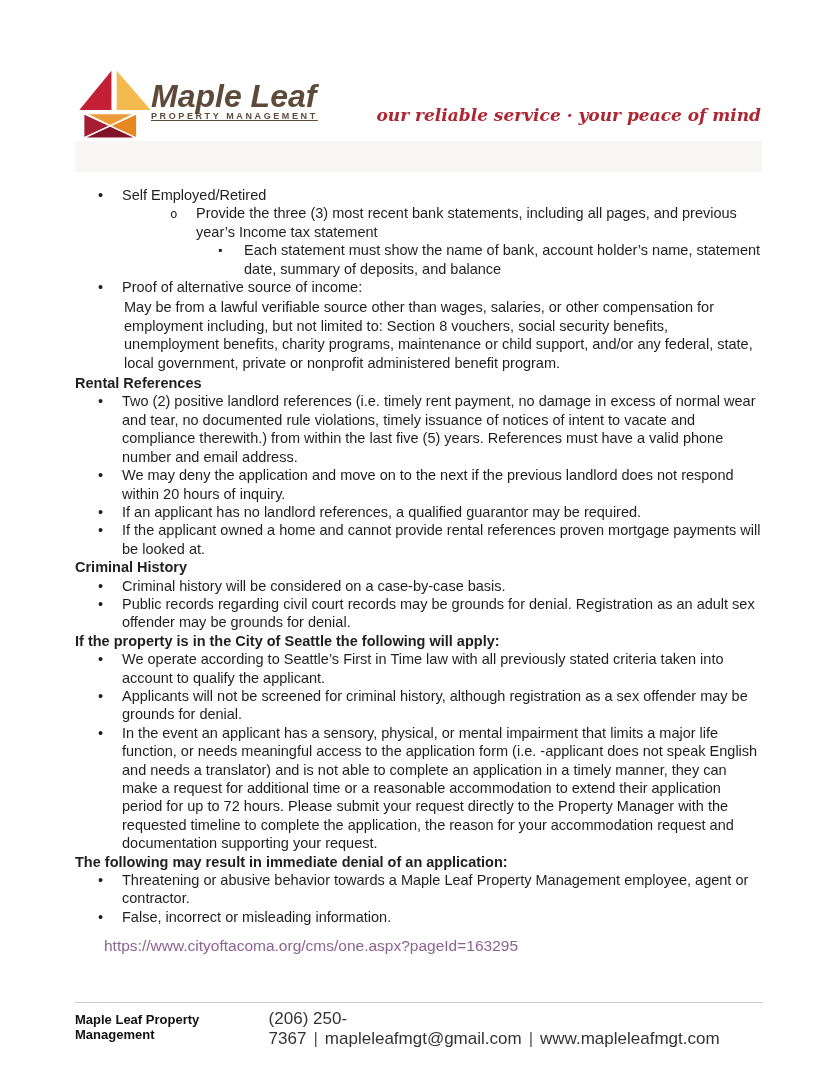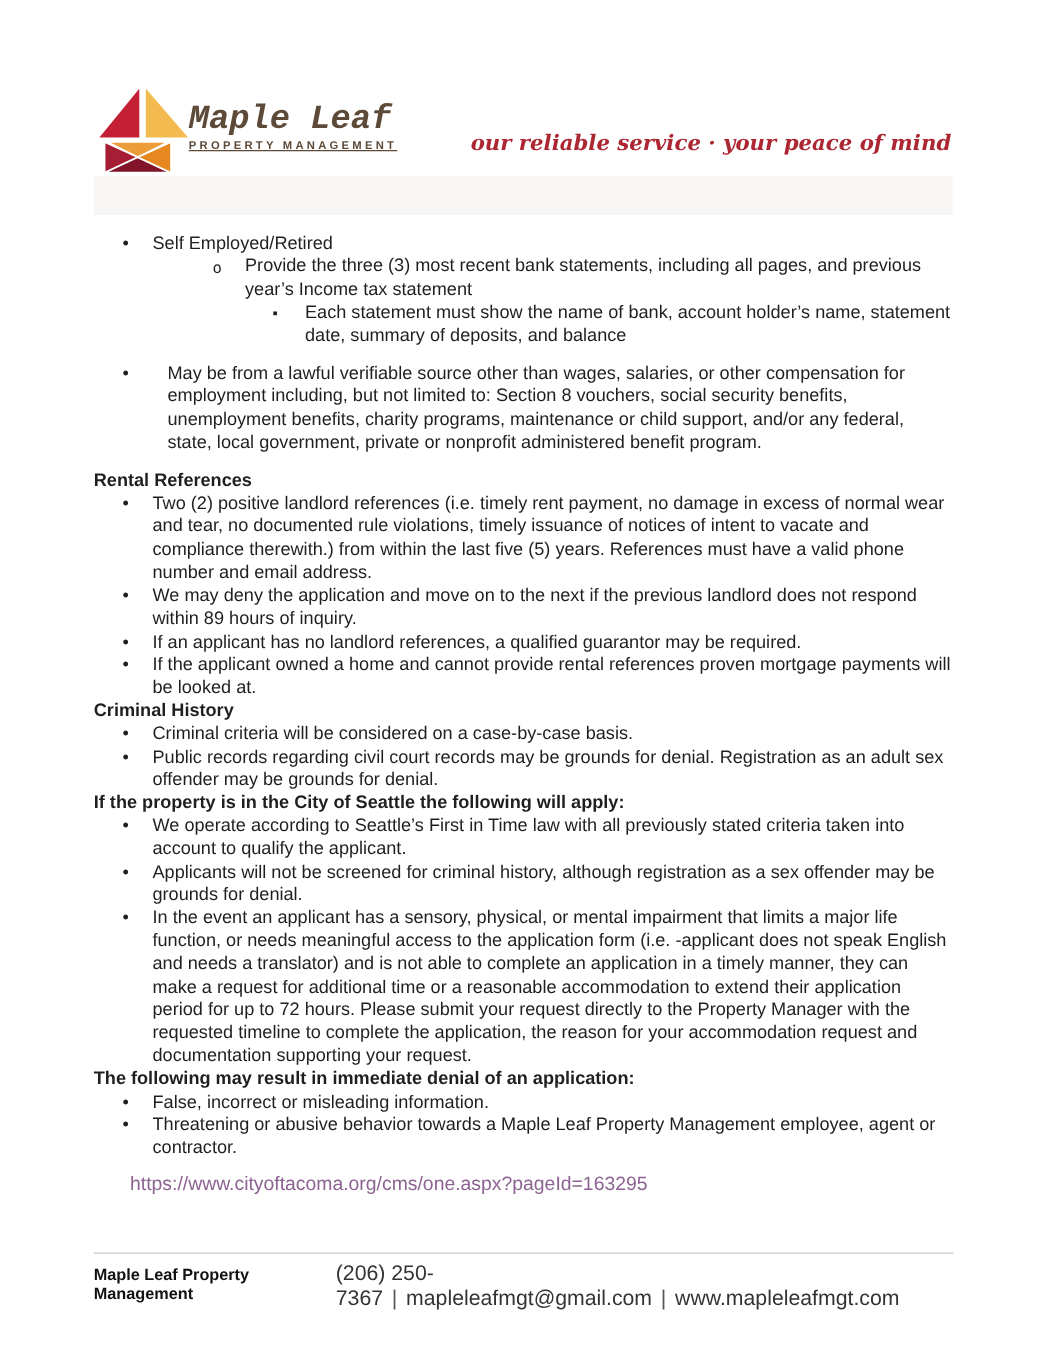--- a/index.html
+++ b/index.html
@@ -3,39 +3,39 @@
 <meta charset="utf-8">
 <style>
   * { margin:0; padding:0; box-sizing:border-box; }
   html,body { background:#ffffff; }
   body { font-family:"Liberation Sans", sans-serif; }
   .page { position:relative; width:835px; height:1080px; background:#ffffff; overflow:hidden; }
 
   
   .logo-house { position:absolute; left:77px; top:66px; }
   .logo-text  { position:absolute; left:151px; top:80px; }
-  .logo-title { font-family:Liberation Mono, monospace; font-style:italic; font-weight:bold;
-                font-size:27px; color:#5d4a39; line-height:32px; }
+  .logo-title { font-family:Liberation Sans, sans-serif; font-style:italic; font-weight:bold;
+                font-size:32px; color:#5d4a39; line-height:32px; }
   .logo-sub   { font-size:9px; font-weight:bold; letter-spacing:2.6px; color:#5d4a39; margin-top:-1px;text-decoration:underline; }
   .tagline    { position:absolute; right:74px; top:105px; font-family:"DejaVu Serif", serif;
                 font-style:italic; font-weight:bold; font-size:17px; color:#ad2733; }
   .header-band{ position:absolute; left:75px; top:141px; width:687px; height:31px; background:#f7f6f5; }
 
   
   .content { position:absolute; left:75px; top:186px; width:688px;
              font-size:14.5px; line-height:18.4px; color:#1f1f1f; }
   .li { position:relative; }
   .li.l1 { padding-left:47px; }
   .li.l1::before { content:"•"; position:absolute; left:23px; top:0; }
   .li.l2 { padding-left:121px; }
   .li.l2::before { content:"o"; position:absolute; left:95px; top:0.5px;
                    font-family:"DejaVu Sans Mono", monospace; font-size:12.5px; }
   .li.l3 { padding-left:169px; }
   .li.l3::before { content:"▪"; position:absolute; left:143px; top:0; font-size:12px; }
-  .li .cont { margin:12px; }
+  .li .cont { margin:2px; }
   .sec-h { font-weight:bold; }
   .link-row { margin-top:11px; font-size:15.5px;margin-left:29px; }
   .link-row a { color:#8c6391; text-decoration:none; }
 
   
   .footer { position:absolute; left:75px; top:1002px; width:688px;
             border-top:1px solid #cacaca; padding-top:6px;
             display:flex; justify-content:flex-start; align-items:baseline; }
   .footer-company { font-weight:bold; font-size:13px; color:#111111; }
   .footer-contact { font-size:17px; color:#333333; }
@@ -63,49 +63,50 @@
   <div class="tagline">our reliable service · your peace of mind</div>
   <div class="header-band"></div>
 
   <div class="content">
 
     <div>
       <div class="li l1">Self Employed/Retired</div>
       <div class="li l2">Provide the three (3) most recent bank statements, including all pages, and previous year’s Income tax statement</div>
       <div class="li l3">Each statement must show the name of bank, account holder’s name, statement date, summary of deposits, and balance</div>
       <div class="li l1">
+        <div>Proof of alternative source of income:</div>
         <div class="cont">May be from a lawful verifiable source other than wages, salaries, or other compensation for employment including, but not limited to: Section 8 vouchers, social security benefits, unemployment benefits, charity programs, maintenance or child support, and/or any federal, state, local government, private or nonprofit administered benefit program.</div>
       </div>
     </div>
 
     <div class="section">
       <div class="sec-h">Rental References</div>
       <div class="li l1">Two (2) positive landlord references (i.e. timely rent payment, no damage in excess of normal wear and tear, no documented rule violations, timely issuance of notices of intent to vacate and compliance therewith.) from within the last five (5) years. References must have a valid phone number and email address.</div>
-      <div class="li l1">We may deny the application and move on to the next if the previous landlord does not respond within 89 hours of inquiry.</div>
+      <div class="li l1">We may deny the application and move on to the next if the previous landlord does not respond within 20 hours of inquiry.</div>
       <div class="li l1">If an applicant has no landlord references, a qualified guarantor may be required.</div>
       <div class="li l1">If the applicant owned a home and cannot provide rental references proven mortgage payments will be looked at.</div>
     </div>
 
     <div class="section">
       <div class="sec-h">Criminal History</div>
-      <div class="li l1">Criminal criteria will be considered on a case-by-case basis.</div>
+      <div class="li l1">Criminal history will be considered on a case-by-case basis.</div>
       <div class="li l1">Public records regarding civil court records may be grounds for denial. Registration as an adult sex offender may be grounds for denial.</div>
     </div>
 
     <div class="section">
       <div class="sec-h">If the property is in the City of Seattle the following will apply:</div>
       <div class="li l1">We operate according to Seattle’s First in Time law with all previously stated criteria taken into account to qualify the applicant.</div>
       <div class="li l1">Applicants will not be screened for criminal history, although registration as a sex offender may be grounds for denial.</div>
       <div class="li l1">In the event an applicant has a sensory, physical, or mental impairment that limits a major life function, or needs meaningful access to the application form (i.e. -applicant does not speak English and needs a translator) and is not able to complete an application in a timely manner, they can make a request for additional time or a reasonable accommodation to extend their application period for up to 72 hours. Please submit your request directly to the Property Manager with the requested timeline to complete the application, the reason for your accommodation request and documentation supporting your request.</div>
     </div>
 
     <div class="section">
       <div class="sec-h">The following may result in immediate denial of an application:</div>
+      <div class="li l1">Threatening or abusive behavior towards a Maple Leaf Property Management employee, agent or contractor.</div>
       <div class="li l1">False, incorrect or misleading information.</div>
-      <div class="li l1">Threatening or abusive behavior towards a Maple Leaf Property Management employee, agent or contractor.</div>
     </div>
 
     <div class="link-row">
       <a href="#">https://www.cityoftacoma.org/cms/one.aspx?pageId=163295</a>
     </div>
 
   </div>
 
   <div class="footer">
     <span class="footer-company">Maple Leaf Property Management</span>

